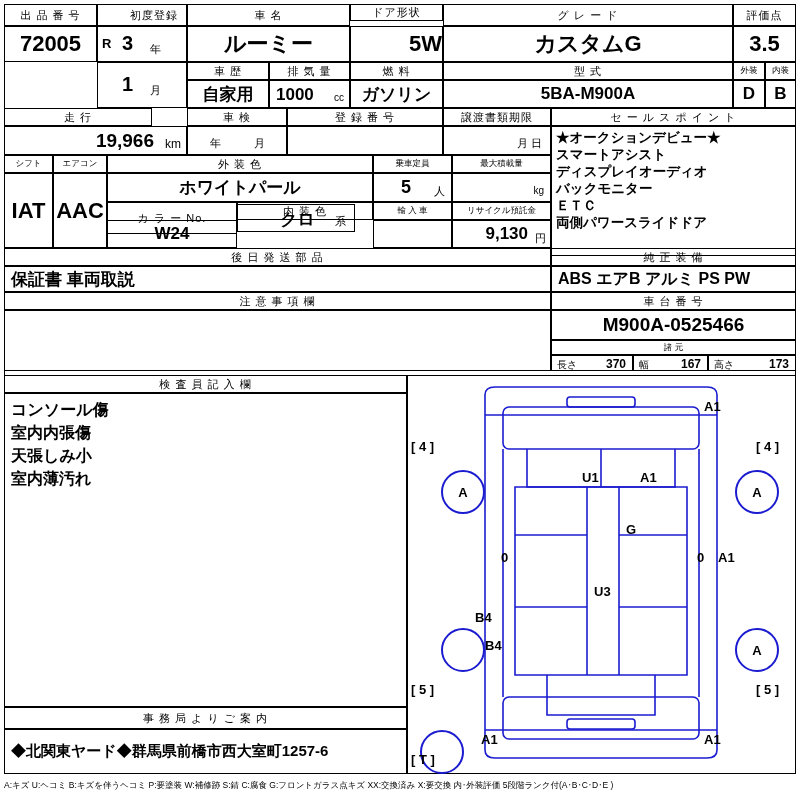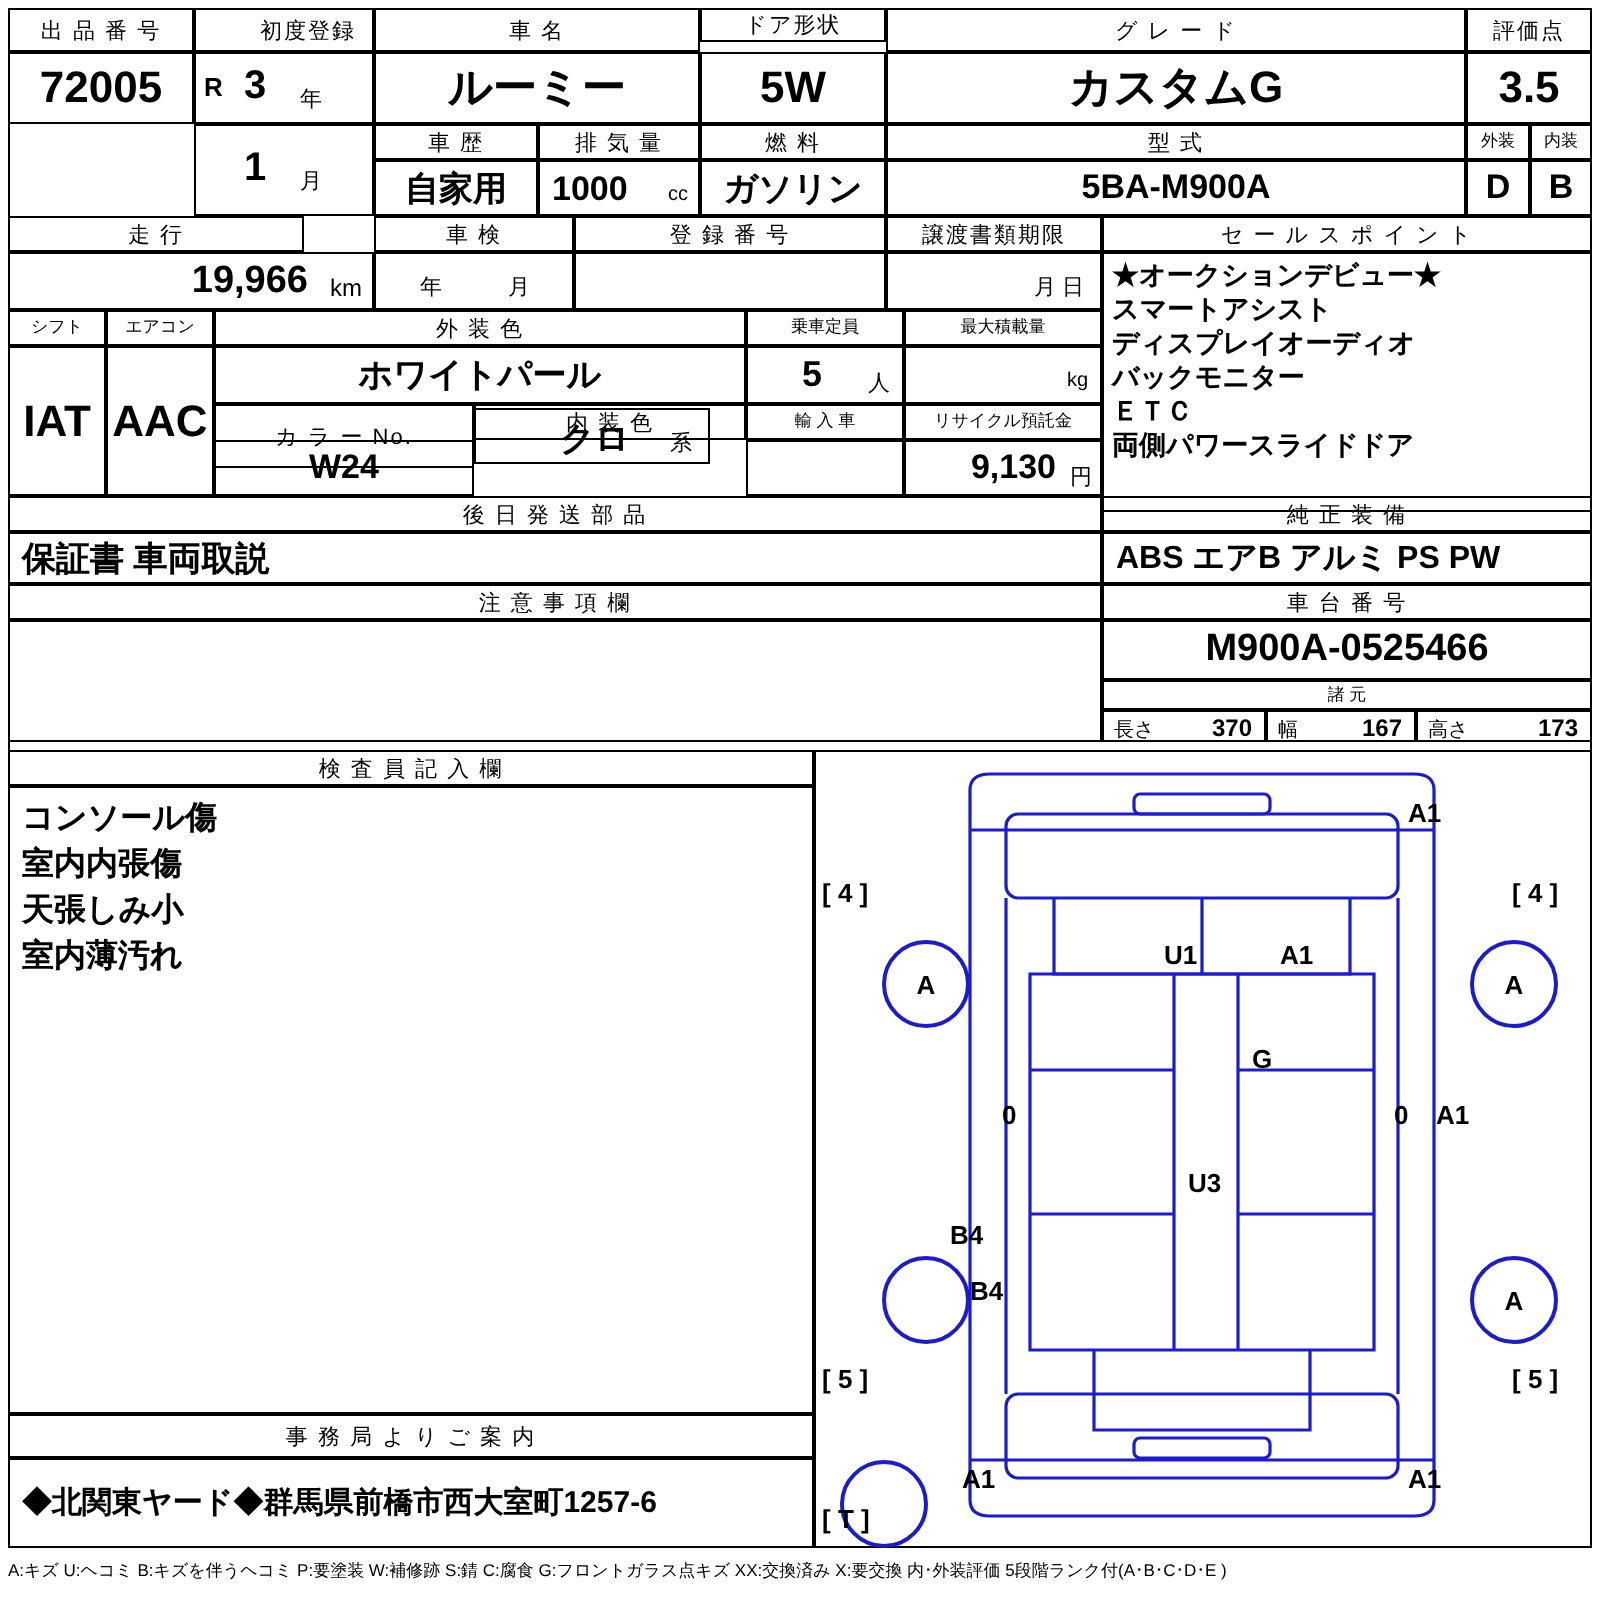--- a/index.html
+++ b/index.html
@@ -69,21 +69,21 @@
   <div class="bx ctr" style="left:187px; top:4px; width:163px; height:22px;">
       <span class="hdr">車 名</span>
     </div>
   <div class="bx ctr" style="left:187px; top:26px; width:163px; height:36px;">
       <span class="big">ルーミー</span>
     </div>
 
   <div class="bx ctr" style="left:350px; top:4px; width:93px; height:17px;">
       <span class="hdr">ドア形状</span>
     </div>
-  <div class="bx ctr" style="left:350px; top:26px; width:93px; height:36px;">
+  <div class="bx ctr" style="left:350px; top:26px; width:93px; height:36px;justify-content:flex-end;">
       <span class="big">5W</span>
     </div>
 
   <div class="bx ctr" style="left:443px; top:4px; width:290px; height:22px;">
       <span class="hdr">グ レ ー ド</span>
     </div>
   <div class="bx ctr" style="left:443px; top:26px; width:290px; height:36px;">
       <span class="big">カスタムG</span>
     </div>
 

